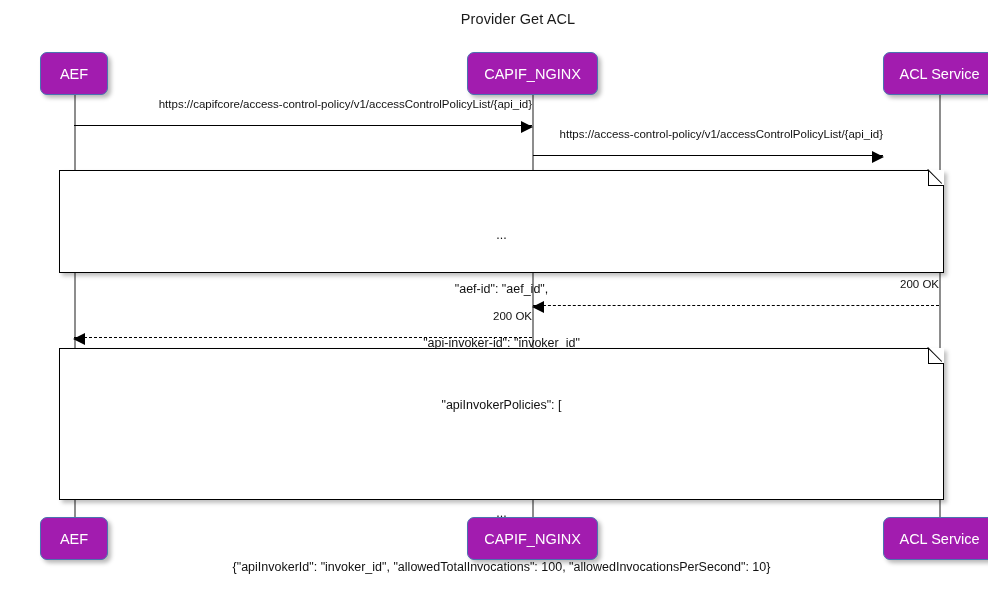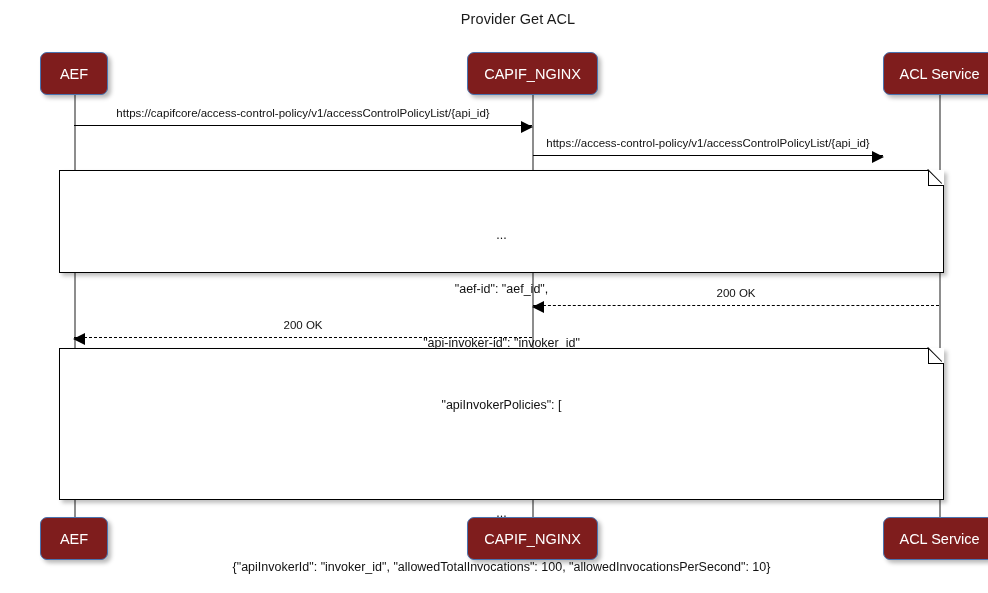--- a/index.html
+++ b/index.html
@@ -32,21 +32,21 @@
     text-align: center;
     font-size: 14.5px;
     color: #1a1a1a;
     letter-spacing: 0.1px;
   }
 
   
   .participant {
     position: absolute;
     box-sizing: border-box;
-    background: #7f1d1d;
+    background: #a21caf;
     border: 1px solid #4a74b0;
     border-radius: 7px;
     color: #ffffff;
     font-size: 14.5px;
     display: flex;
     align-items: center;
     justify-content: center;
     box-shadow: 3px 3px 4px rgba(0,0,0,0.28);
     z-index: 6;
     white-space: nowrap;
@@ -72,23 +72,23 @@
     bottom: 0;
     height: 0;
     border-top: 1.6px solid #000000;
     width: 100%;
   }
   .msg-line.dashed {
     border-top: 1.6px dashed #000000;
   }
   .msg-label {
     position: absolute;
-    bottom: 6px;
+    bottom: 15px;
     width: 100%;
-    text-align: center;
+    text-align: right;
     font-size: 11.5px;
     color: #111111;
     line-height: 13px;
     white-space: nowrap;
   }
   .arrowhead {
     position: absolute;
     bottom: -6.5px;
     width: 0;
     height: 0;

